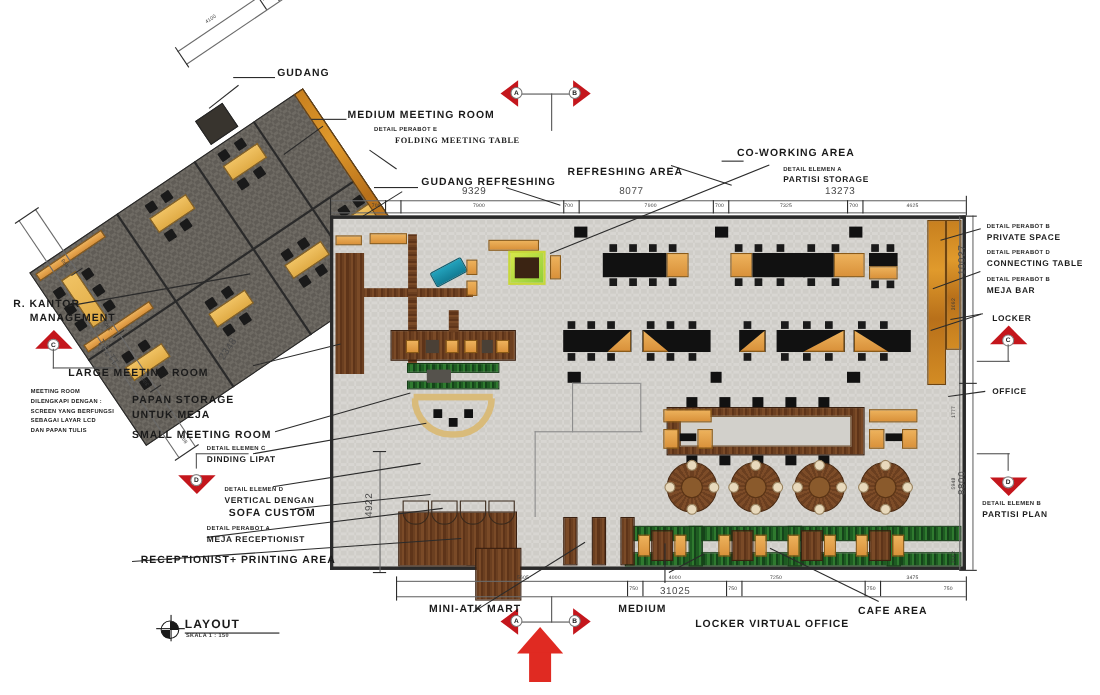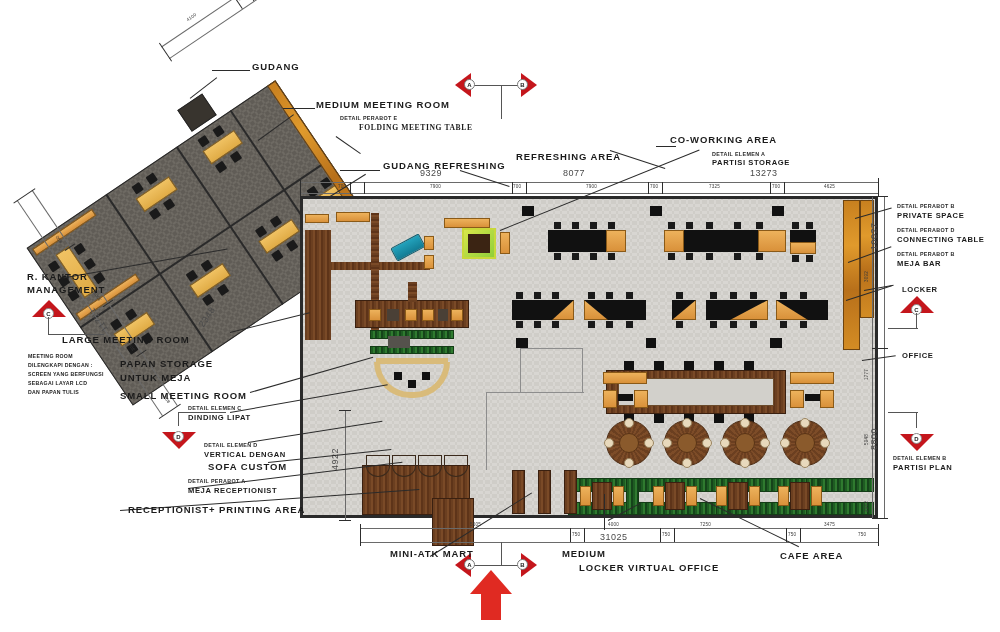--- a/index.html
+++ b/index.html
@@ -647,42 +647,50 @@
   <span class="lbl lbl-sub2" style="left:897px;top:212px;">PRIVATE SPACE</span>
   <span class="lbl lbl-sub" style="left:897px;top:228px;">DETAIL PERABOT D</span>
   <span class="lbl lbl-sub2" style="left:897px;top:236px;">CONNECTING TABLE</span>
   <span class="lbl lbl-sub" style="left:897px;top:252px;">DETAIL PERABOT B</span>
   <span class="lbl lbl-sub2" style="left:897px;top:260px;">MEJA BAR</span>
   <span class="lbl lbl-sub2" style="left:902px;top:286px;">LOCKER</span>
   <span class="lbl lbl-sub2" style="left:902px;top:352px;">OFFICE</span>
   <span class="lbl lbl-sub" style="left:893px;top:456px;">DETAIL ELEMEN B</span>
   <span class="lbl lbl-sub2" style="left:893px;top:464px;">PARTISI PLAN</span>
 
-  <span class="lbl lbl-main" style="left:27px;top:272px;">R. KANTOR</span>
+  <span class="lbl lbl-main" style="left:12px;top:272px;">R. KANTOR</span>
   <span class="lbl lbl-main" style="left:27px;top:285px;">MANAGEMENT</span>
   <span class="lbl lbl-main" style="left:62px;top:335px;">LARGE MEETING ROOM</span>
   <span class="lbl lbl-main" style="left:120px;top:359px;">PAPAN STORAGE</span>
   <span class="lbl lbl-main" style="left:120px;top:373px;">UNTUK MEJA</span>
   <span class="lbl lbl-main" style="left:120px;top:391px;">SMALL MEETING ROOM</span>
   <span class="lbl lbl-sub" style="left:188px;top:406px;">DETAIL ELEMEN C</span>
   <span class="lbl lbl-sub2" style="left:188px;top:414px;">DINDING LIPAT</span>
   <span class="lbl lbl-sub" style="left:204px;top:443px;">DETAIL ELEMEN D</span>
   <span class="lbl lbl-sub2" style="left:204px;top:451px;">VERTICAL DENGAN</span>
   <span class="lbl lbl-main" style="left:208px;top:462px;">SOFA CUSTOM</span>
   <span class="lbl lbl-sub" style="left:188px;top:479px;">DETAIL PERABOT A</span>
   <span class="lbl lbl-sub2" style="left:188px;top:487px;">MEJA RECEPTIONIST</span>
   <span class="lbl lbl-main" style="left:128px;top:505px;">RECEPTIONIST+ PRINTING AREA</span>
 
   <span class="lbl lbl-main" style="left:390px;top:549px;">MINI-ATK MART</span>
   <span class="lbl lbl-main" style="left:562px;top:549px;">MEDIUM</span>
-  <span class="lbl lbl-main" style="left:579px;top:563px;">LOCKER VIRTUAL OFFICE</span>
+  <span class="lbl lbl-main" style="left:632px;top:563px;">LOCKER VIRTUAL OFFICE</span>
   <span class="lbl lbl-main" style="left:780px;top:551px;">CAFE AREA</span>
 
   <div style="position:absolute;left:28px;top:353px;">
     <div class="lbl-note" style="position:relative;">MEETING ROOM</div>
     <div class="lbl-note" style="position:relative;margin-top:3px;">DILENGKAPI DENGAN :</div>
     <div class="lbl-note" style="position:relative;margin-top:3px;">SCREEN YANG BERFUNGSI</div>
     <div class="lbl-note" style="position:relative;margin-top:3px;">SEBAGAI LAYAR LCD</div>
     <div class="lbl-note" style="position:relative;margin-top:3px;">DAN PAPAN TULIS</div>
   </div>
 
+  <div style="position:absolute;left:142px;top:556px;width:190px;height:32px;">
+    <div class="compass" style="left:4px;top:8px;"></div>
+    <div style="position:absolute;left:0;top:15px;width:26px;height:1.4px;background:#1a1a1a;"></div>
+    <div style="position:absolute;left:13px;top:3px;width:1.4px;height:24px;background:#1a1a1a;"></div>
+    <span class="lbl" style="left:26px;top:7px;font-size:11px;font-weight:700;letter-spacing:1px;">LAYOUT</span>
+    <span class="lbl" style="left:27px;top:20px;font-size:5px;font-weight:600;letter-spacing:.4px;color:#333;">SKALA 1 : 150</span>
+    <div style="position:absolute;left:26px;top:19px;width:86px;height:1.2px;background:#1a1a1a;"></div>
+  </div>
 
 </div>
 
 </body></html>

